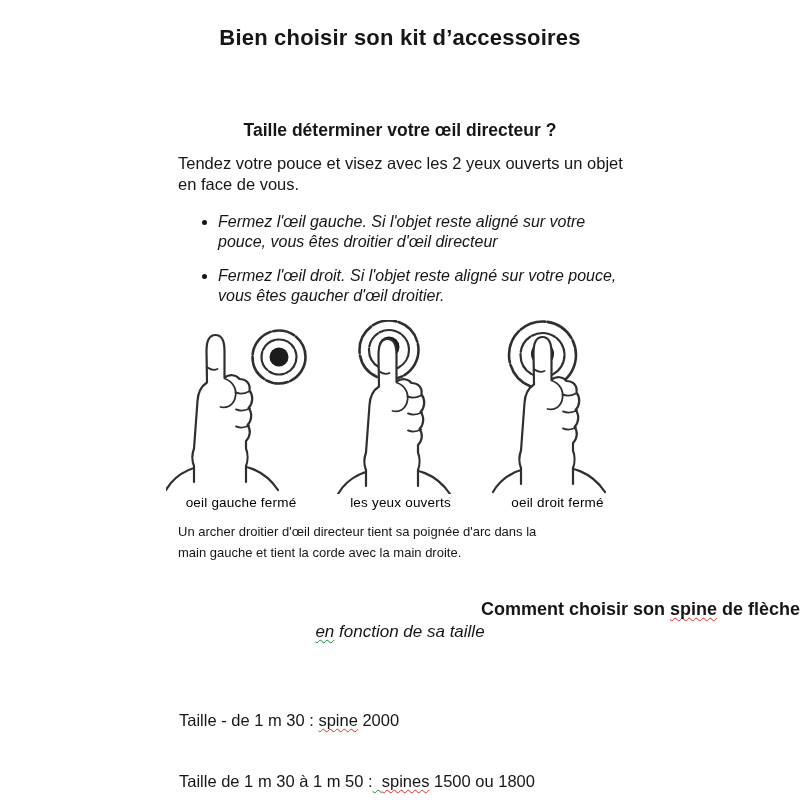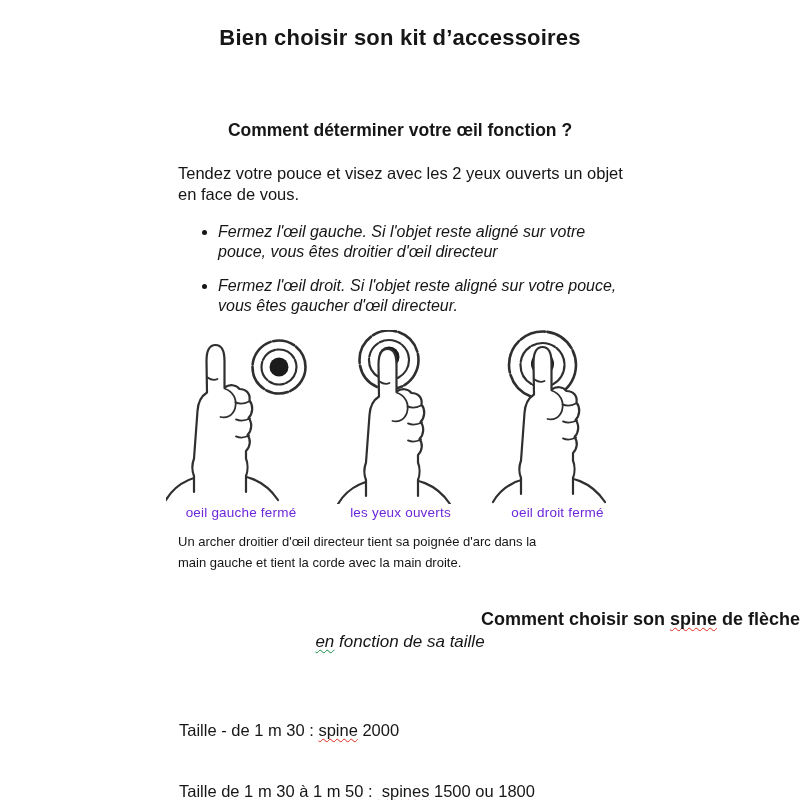--- a/index.html
+++ b/index.html
@@ -12,35 +12,35 @@
   .page-title{
     margin:0;padding-top:25px;text-align:center;
     font-size:22px;font-weight:bold;letter-spacing:0.2px;
   }
   .h2{
     margin:0;margin-top:69px;text-align:center;
     font-size:17.5px;font-weight:bold;
   }
   .body-block{margin-left:178px;width:520px;}
   .intro{
-    margin-top:22px;font-size:16.5px;line-height:21px;white-space:pre-line;
+    margin-top:12px;font-size:16.5px;line-height:21px;white-space:pre-line;
   }
   ul.eye-bullets{
     margin:11px 0 0 0;padding-left:40px;font-size:16px;line-height:20px;font-style:italic;
   }
   ul.eye-bullets li{margin-bottom:14px;}
   ul.eye-bullets li span{white-space:pre-line;}
   .figures-row{
     display:flex;align-items:flex-end;gap:12px;
     margin-left:166px;margin-top:2px;
   }
   .figure{text-align:center;}
   .figure svg{display:block;}
   .figure-caption{
-    font-size:13.5px;line-height:15px;color:#6d28d9;letter-spacing:0.2px;
+    font-size:13.5px;line-height:15px;color:#000000;letter-spacing:0.2px;
     margin-top:1px;
   }
   .note{
     margin-top:11px;font-size:13px;line-height:21px;white-space:pre-line;
   }
   .h3{
     margin:0;margin-top:36px;text-align:right;
     font-size:18px;font-weight:bold;
   }
   .h3-sub{
@@ -63,31 +63,31 @@
   }
   .ink{stroke:#2f2f2f;fill:none;stroke-linecap:round;stroke-linejoin:round;}
 </style>
 </head>
 <body>
 
 <div class="doc">
 
   <h1 class="page-title">Bien choisir son kit d’accessoires</h1>
 
-  <h2 class="h2">Comment déterminer votre œil fonction ?</h2>
+  <h2 class="h2">Taille déterminer votre œil directeur ?</h2>
 
   <div class="body-block">
     <p class="intro">Tendez votre pouce et visez avec les 2 yeux ouverts un objet
 en face de vous.</p>
 
     <ul class="eye-bullets">
       <li><span>Fermez l'œil gauche. Si l'objet reste aligné sur votre
 pouce, vous êtes droitier d'œil directeur</span></li>
       <li><span>Fermez l'œil droit. Si l'objet reste aligné sur votre pouce,
-vous êtes gaucher d'œil directeur.</span></li>
+vous êtes gaucher d'œil droitier.</span></li>
     </ul>
   </div>
 
   <div class="figures-row">
 
     <div class="figure">
       <svg width="150" height="174" viewBox="0 0 150 174">
         <g>
           <circle class="ink" cx="113" cy="37" r="26.5" stroke-width="2.6" stroke-dasharray="30 2.5 22 2.5 26 2.5"></circle>
           <circle class="ink" cx="113" cy="37" r="17.5" stroke-width="2.2" stroke-dasharray="20 2 16 2"></circle>

